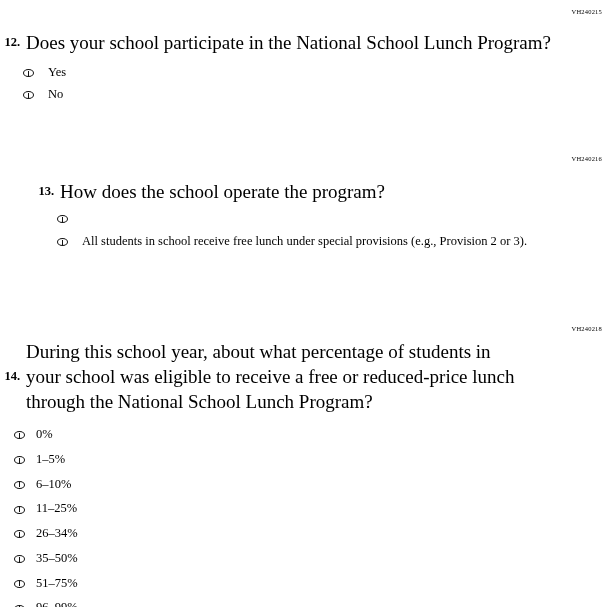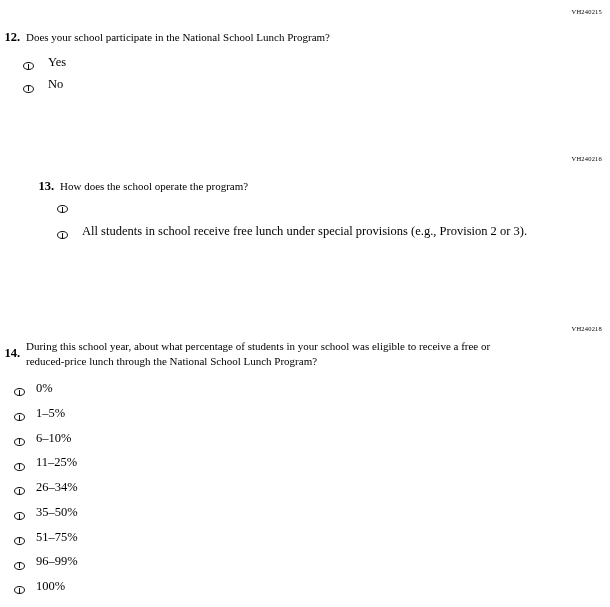--- a/index.html
+++ b/index.html
@@ -44,30 +44,30 @@
     width: 26px;
     min-width: 26px;
     text-align: right;
     padding-right: 6px;
     font-size: 12.5px;
     font-weight: bold;
     font-family: "Liberation Serif", serif;
     box-sizing: border-box;
   }
   .q-text {
-    font-size: 11px;
+    font-size: 19px;
     line-height: 1.32;
     font-family: "Liberation Serif", serif;
   }
   .options {
     margin-top: 9px;
   }
   .opt {
     display: flex;
-    align-items: flex-end;
+    align-items: center;
     margin-bottom: 6px;
   }
   .opt-bullet {
     width: 20px;
     min-width: 20px;
     display: flex;
     justify-content: center;
     align-items: flex-start;
     padding-top: 2px;
   }

